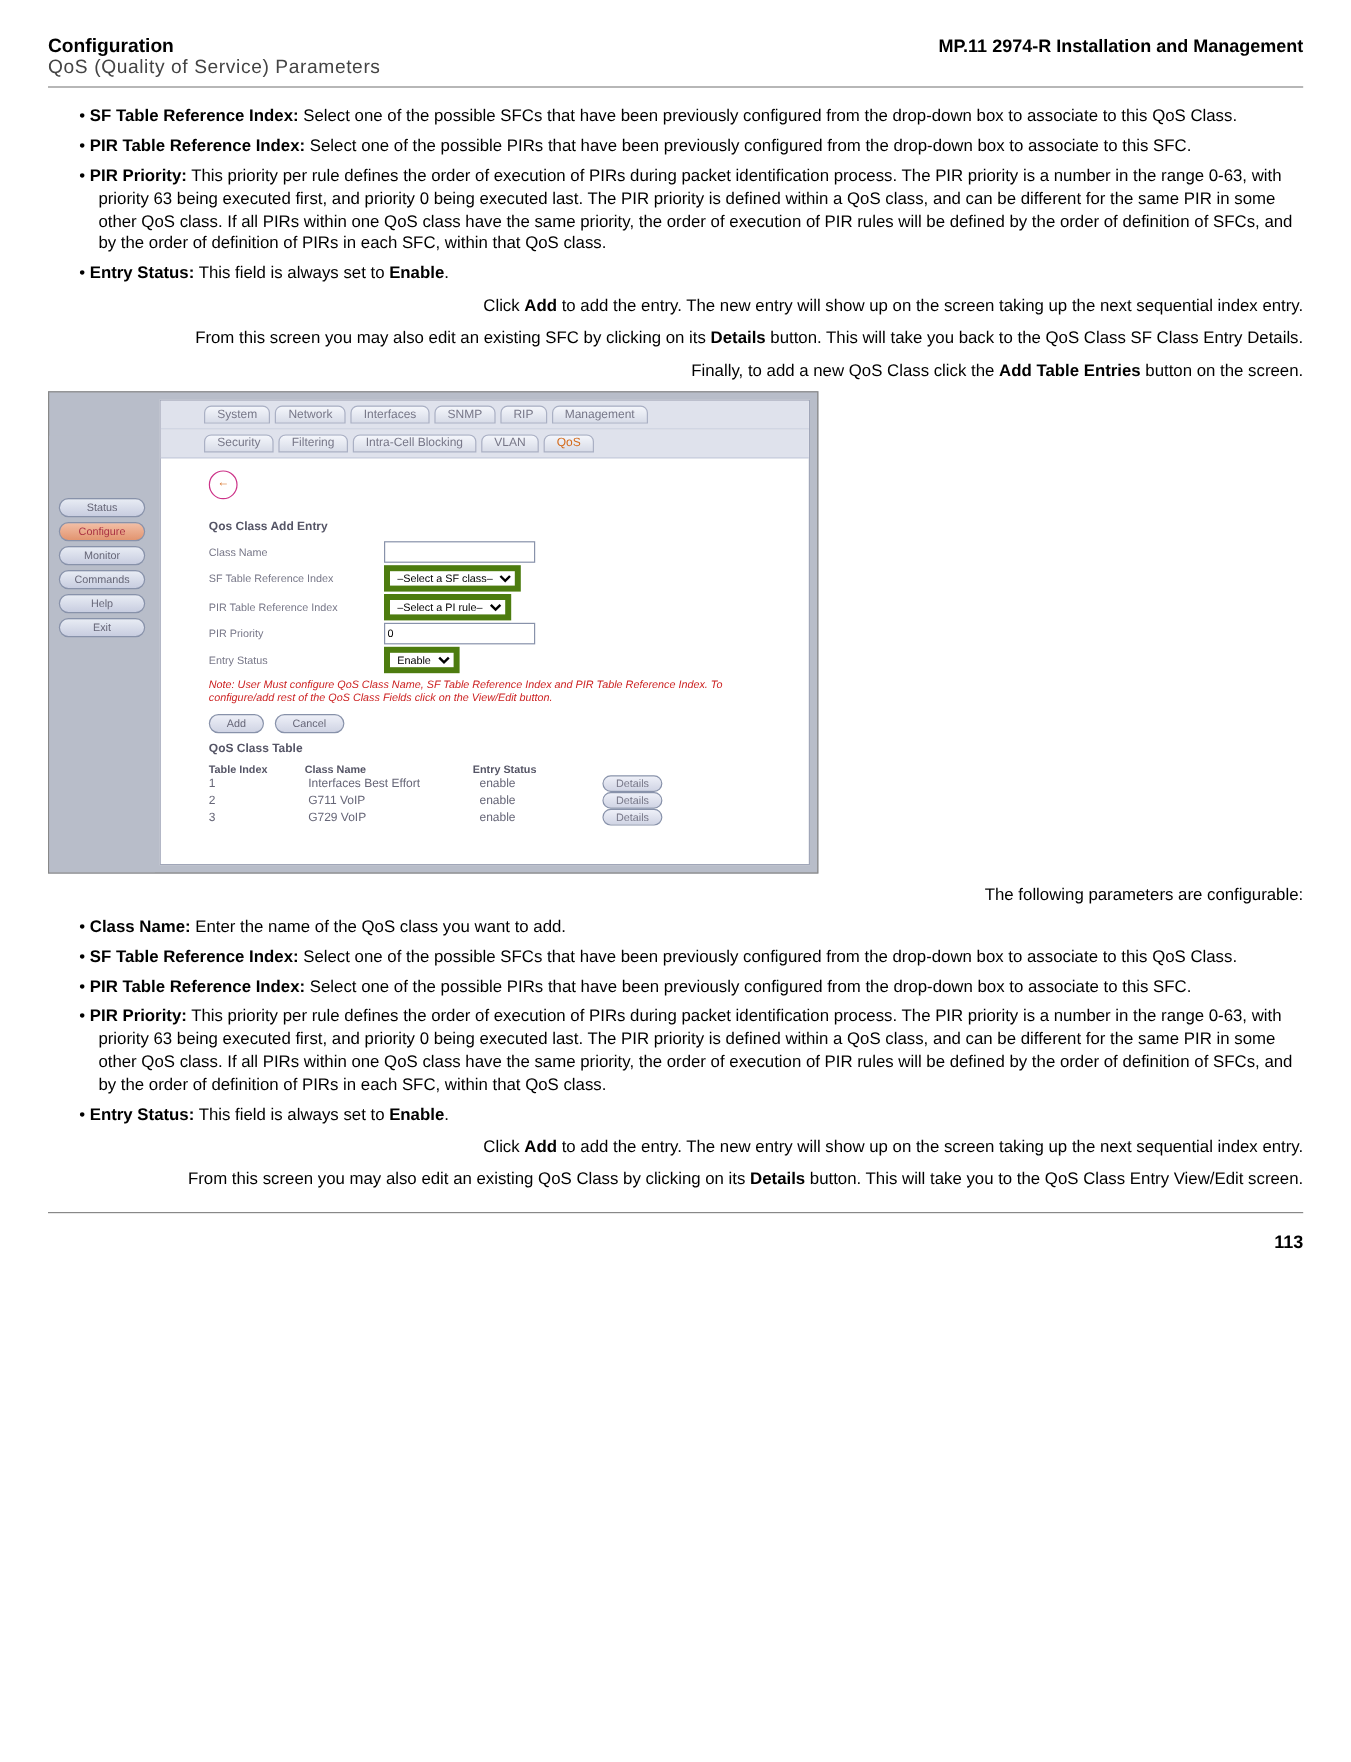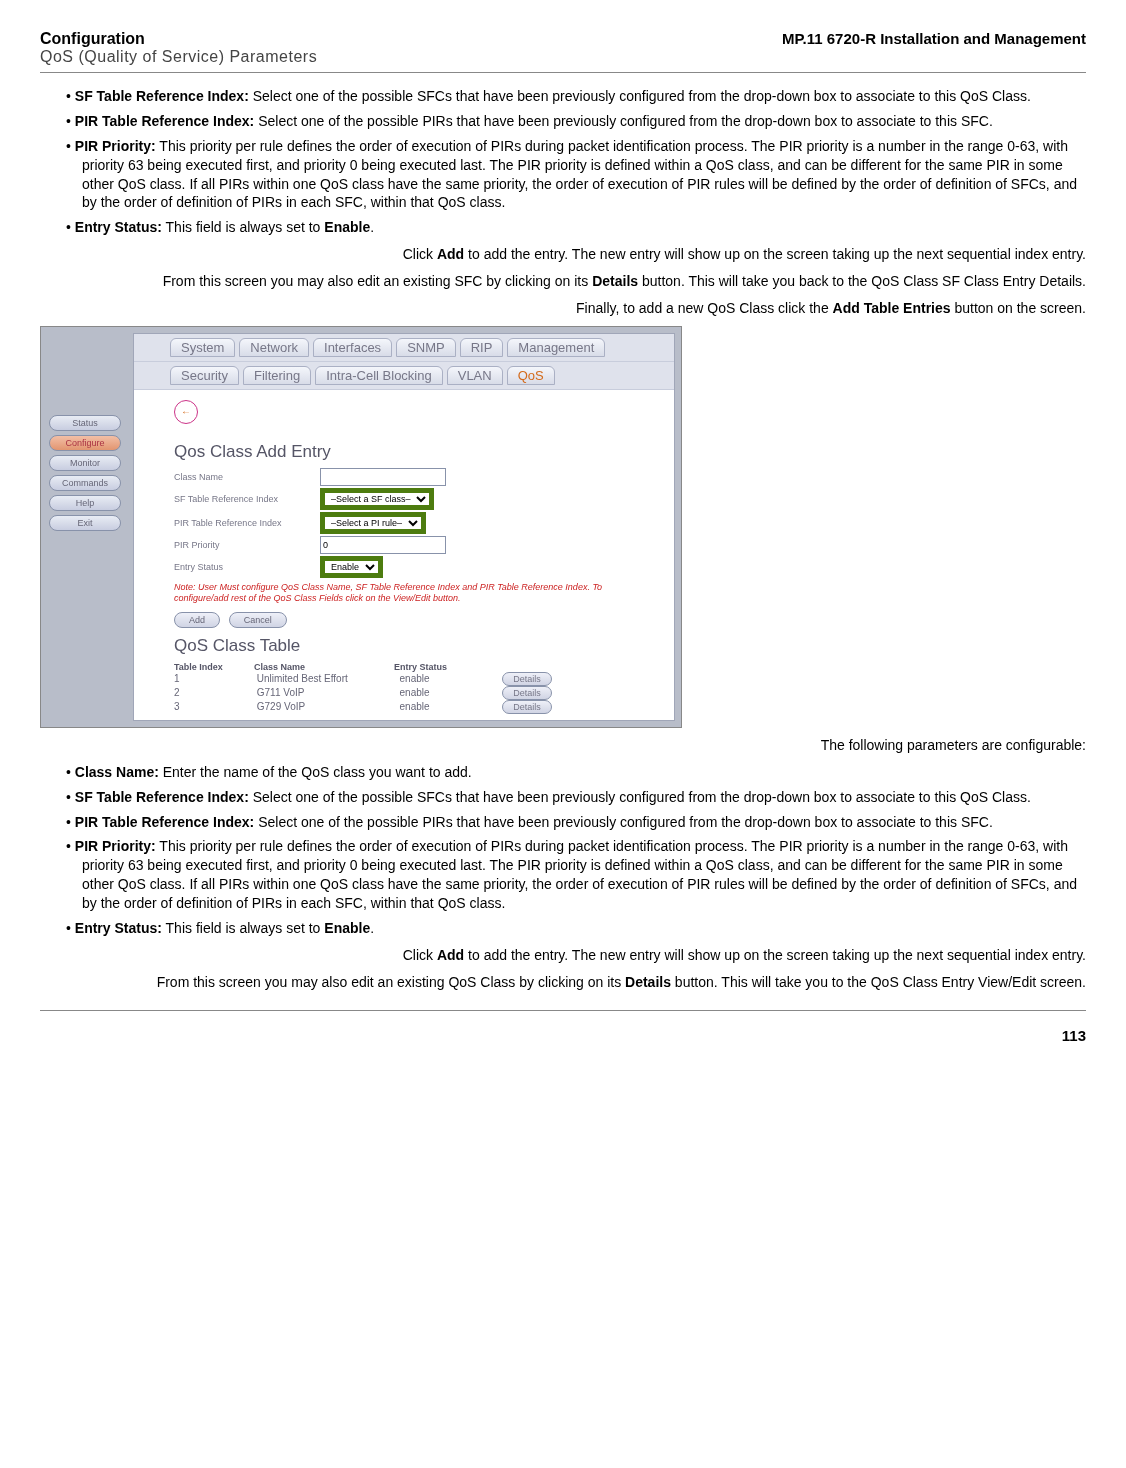--- a/index.html
+++ b/index.html
@@ -98,45 +98,45 @@
     gap: 4px;
     padding: 4px 36px;
     background: #dfe2ec;
     border-bottom: 1px solid #c8cddc;
   }
   .fig-tab {
     background: linear-gradient(#f4f6fb, #d8dce8);
     border: 1px solid #aab0c4;
     border-radius: 6px 6px 0 0;
     padding: 1px 10px;
-    font-size: 13px;
+    font-size: 10px;
     color: #778;
   }
   .fig-tab.active { color: #d46a1a; }
   .fig-content {
     padding: 10px 40px;
     font-size: 10px;
     color: #667;
   }
   .fig-back {
     display:inline-block;
     width:22px;height:22px;
     border:1px solid #c38;
     border-radius:50%;
     color:#d46a1a;
     text-align:center;
     line-height:20px;
     font-weight:bold;
     margin-bottom:10px;
   }
   .fig-section {
-    font-weight: normal;
+    font-weight: bold;
     color: #556;
     margin: 8px 0 6px 0;
-    font-size: 17px;
+    font-size: 10px;
   }
   .fig-row { display:flex; align-items:center; margin:2px 0; gap:6px;}
   .fig-label { width: 140px; font-size:9px; color:#778;}
   .fig-input {
     border:1px solid #8892aa; font-size:9px; padding:1px 2px; background:#fff;
     height:14px;
   }
   .fig-select { border:5px solid #4d7c0f; font-size:9px; background:#fff; padding:0 2px;}
   .fig-note { color:#c22; font-style:italic; font-size:9px; line-height:1.2; margin-top:4px;}
   .fig-btnrow .pill {
@@ -163,21 +163,21 @@
   }
 </style>
 </head>
 <body>
 
 <div class="header">
   <div class="header-left">
     <div class="header-title">Configuration</div>
     <div class="header-sub">QoS (Quality of Service) Parameters</div>
   </div>
-  <div class="header-right">MP.11 6720-R Installation and Management</div>
+  <div class="header-right">MP.11 2974-R Installation and Management</div>
 </div>
 
 <ul class="bullets">
   <li><span class="b">SF Table Reference Index:</span><span> Select one of the possible SFCs that have been previously configured from the drop-down box to associate to this QoS Class.</span></li>
   <li><span class="b">PIR Table Reference Index:</span><span> Select one of the possible PIRs that have been previously configured from the drop-down box to associate to this SFC.</span></li>
   <li><span class="b">PIR Priority:</span><span> This priority per rule defines the order of execution of PIRs during packet identification process. The PIR priority is a number in the range 0-63, with priority 63 being executed first, and priority 0 being executed last. The PIR priority is defined within a QoS class, and can be different for the same PIR in some other QoS class. If all PIRs within one QoS class have the same priority, the order of execution of PIR rules will be defined by the order of definition of SFCs, and by the order of definition of PIRs in each SFC, within that QoS class.</span></li>
   <li><span class="b">Entry Status:</span><span> This field is always set to </span><span class="b">Enable</span><span>.</span></li>
 </ul>
 
 <p class="para"><span>Click </span><span class="b">Add</span><span> to add the entry. The new entry will show up on the screen taking up the next sequential index entry.</span></p>
@@ -240,21 +240,21 @@
       <div class="fig-section">QoS Class Table</div>
       <div class="fig-table">
         <div class="fig-th">
           <span class="c1">Table Index</span>
           <span class="c2">Class Name</span>
           <span class="c3">Entry Status</span>
           <span class="c4"></span>
         </div>
         <div class="fig-tr">
           <span class="c1">1</span>
-          <span class="c2">Unlimited Best Effort</span>
+          <span class="c2">Interfaces Best Effort</span>
           <span class="c3">enable</span>
           <span class="c4"><span class="details-btn">Details</span></span>
         </div>
         <div class="fig-tr">
           <span class="c1">2</span>
           <span class="c2">G711 VoIP</span>
           <span class="c3">enable</span>
           <span class="c4"><span class="details-btn">Details</span></span>
         </div>
         <div class="fig-tr">

